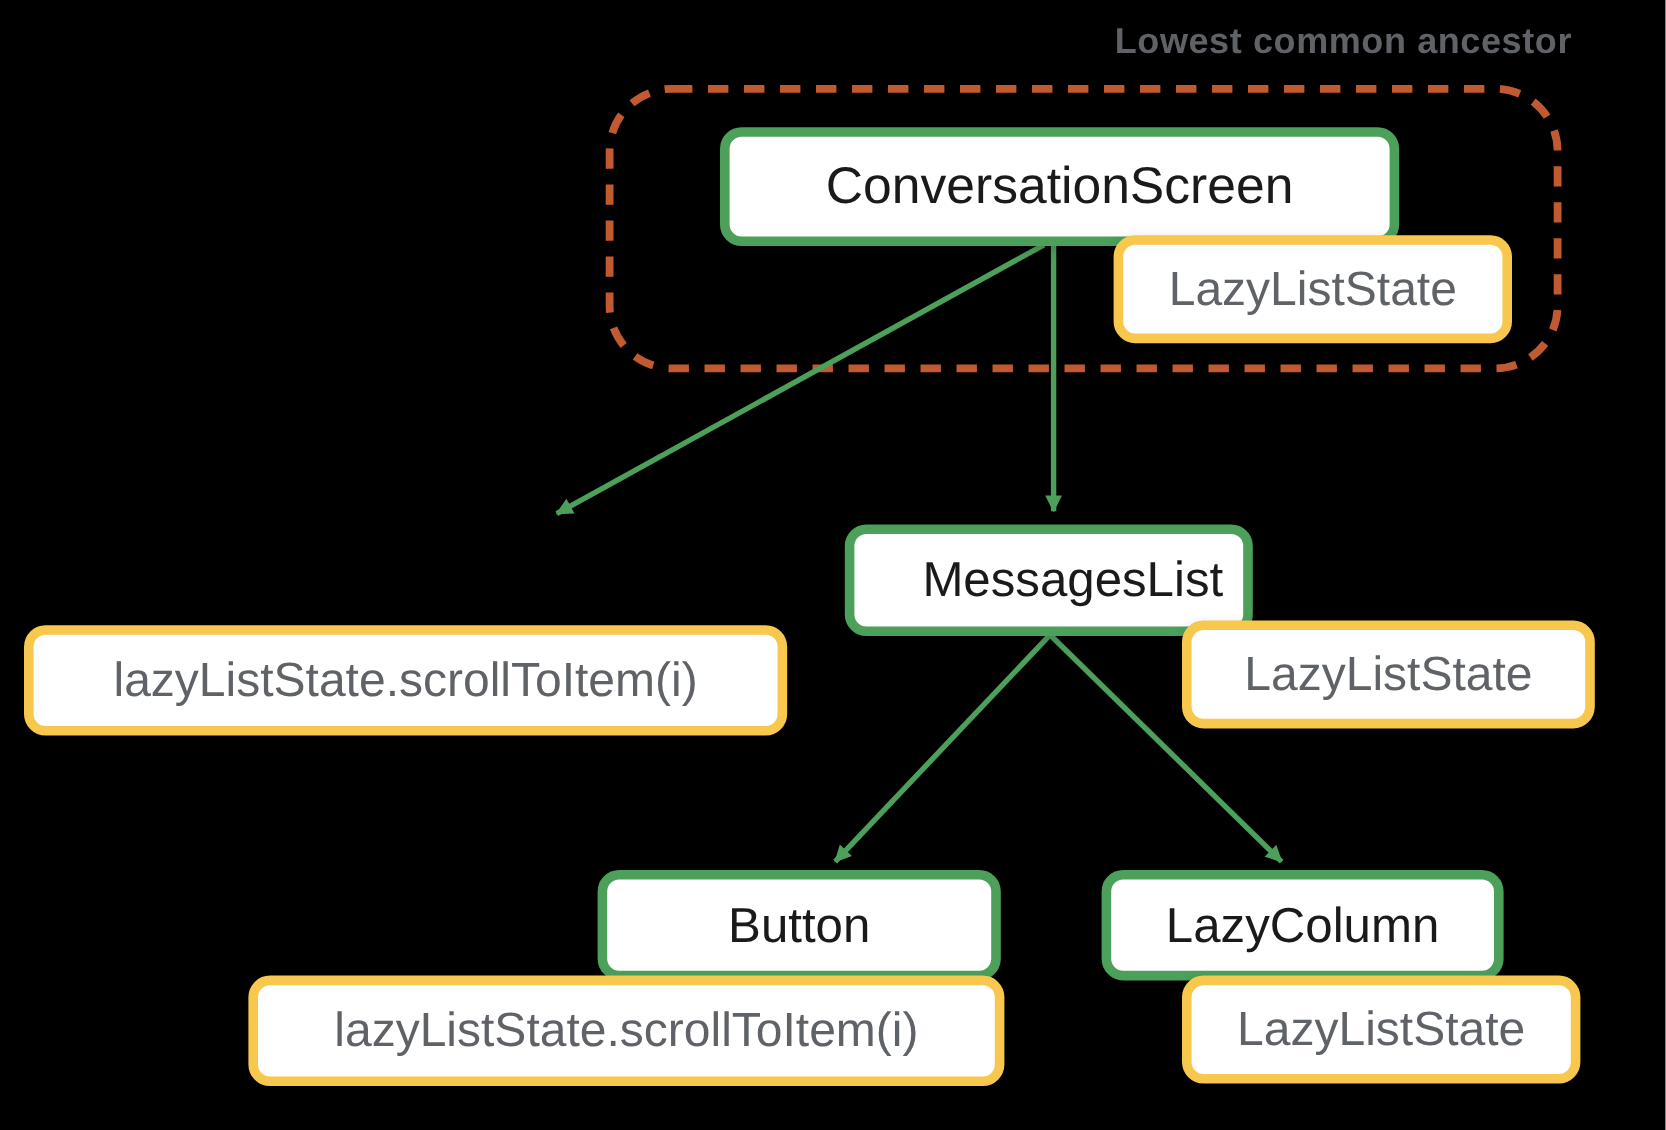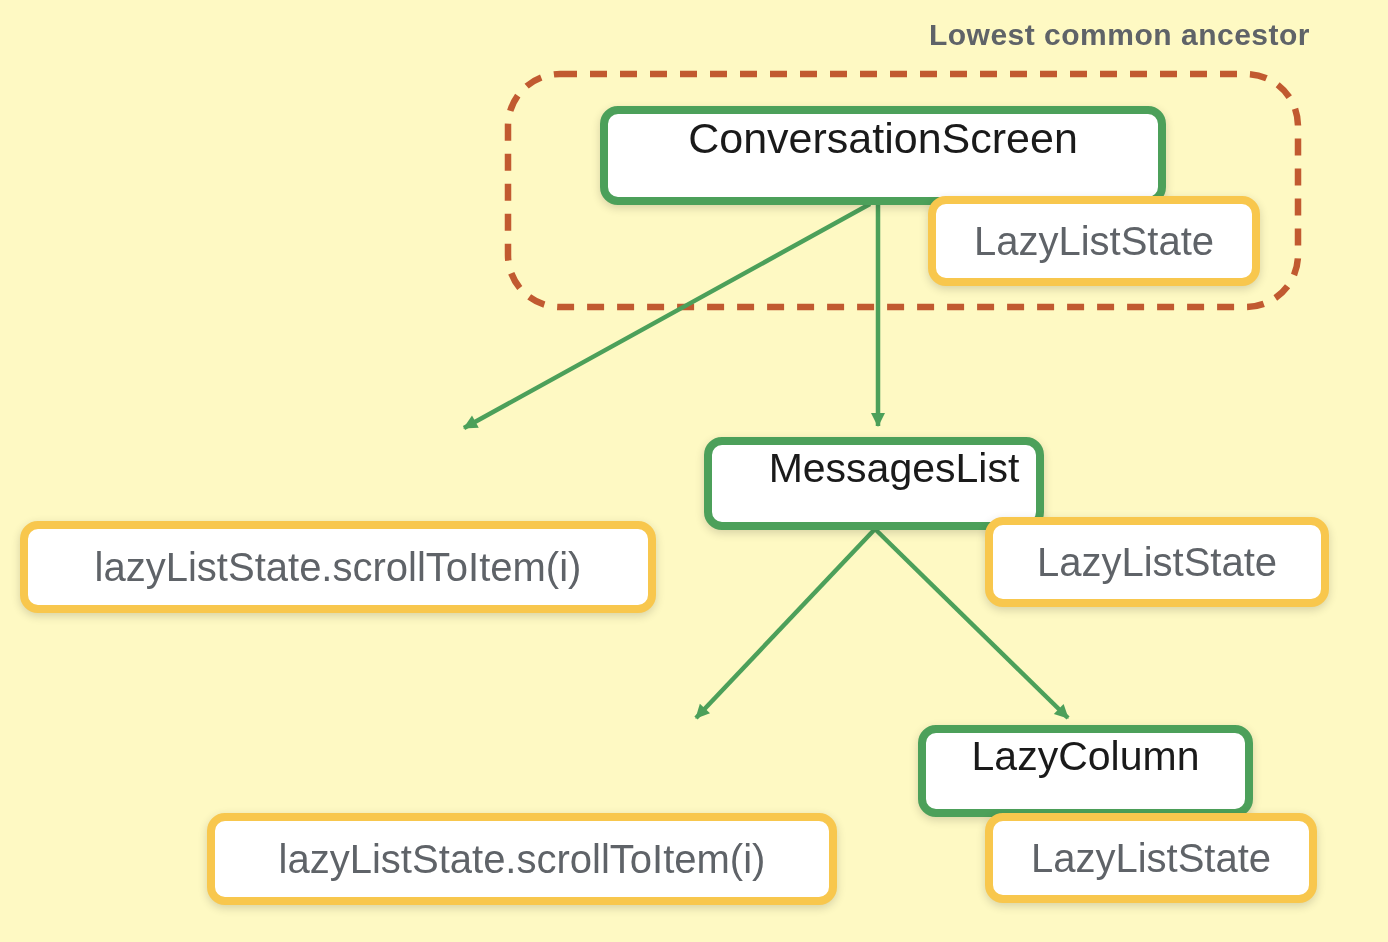--- a/index.html
+++ b/index.html
@@ -1,39 +1,39 @@
 <!DOCTYPE html>
 <html style="--component-border: #4ca05a; --state-border: #f8c74d; --ancestor-outline: #c15a30; --arrow: #4ca05a; --component-text: #1a1a1a; --state-text: #5f6368; --annotation-text: #5f6368;"><head>
 <meta charset="utf-8">
 <style>
   html,body { margin:0; padding:0; background:#ffffff; }
   #stage {
     position:relative;
     width:1388px; height:942px;
-    background:#fef9c3;
+    background:#000000;
     font-family:"Liberation Sans", sans-serif;
     overflow:hidden;
   }
   #arrow-layer { position:absolute; left:0; top:0; z-index:1; }
   .dashed-outline {
     fill:none;
     stroke:var(--ancestor-outline,#c15a30);
     stroke-width:6.5;
     stroke-dasharray:17 13;
   }
   .arrow-line { stroke:var(--arrow,#4ca05a); stroke-width:4.5; fill:none; }
   .arrow-head { fill:var(--arrow,#4ca05a); }
 
   .component {
     position:absolute; z-index:2;
     box-sizing:border-box;
     background:#ffffff;
     border:8px solid var(--component-border,#4ca05a);
     border-radius:18px;
-    display:flex; justify-content:center;
+    display:flex; align-items:center; justify-content:center;
     color:var(--component-text,#1a1a1a);
     font-size:41px;
     box-shadow:0 3px 10px rgba(0,0,0,0.16);
     white-space:nowrap;
   }
   .state {
     position:absolute; z-index:3;
     box-sizing:border-box;
     background:#ffffff;
     border:8px solid var(--state-border,#f8c74d);
@@ -88,20 +88,23 @@
   </div>
 
   <div class="component" style="left:704px; top:437px; width:340px; height:93px;padding-left:40px;">
     <span>MessagesList</span>
   </div>
 
   <div class="state" style="left:985px; top:517px; width:344px; height:90px;">
     <span>LazyListState</span>
   </div>
 
+  <div class="component" style="left:498px; top:725px; width:336px; height:92px;">
+    <span>Button</span>
+  </div>
 
   <div class="state" style="left:207px; top:813px; width:630px; height:92px;">
     <span>lazyListState.scrollToItem(i)</span>
   </div>
 
   <div class="component" style="left:918px; top:725px; width:335px; height:92px;">
     <span>LazyColumn</span>
   </div>
 
   <div class="state" style="left:985px; top:813px; width:332px; height:90px;">

